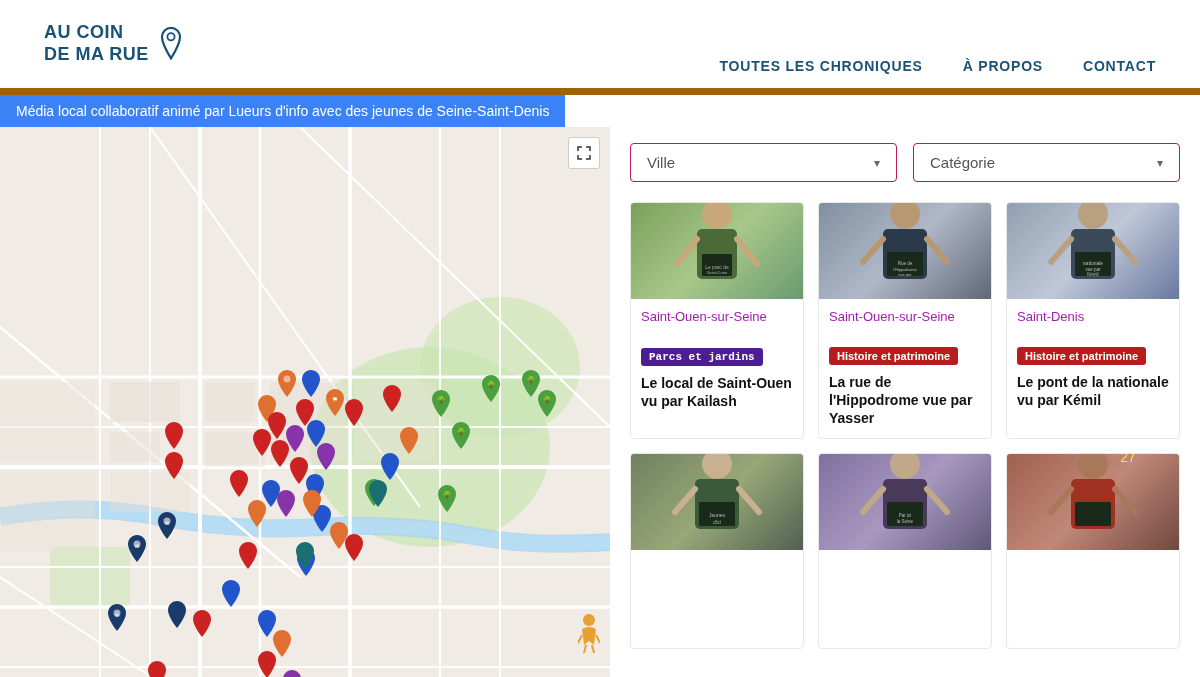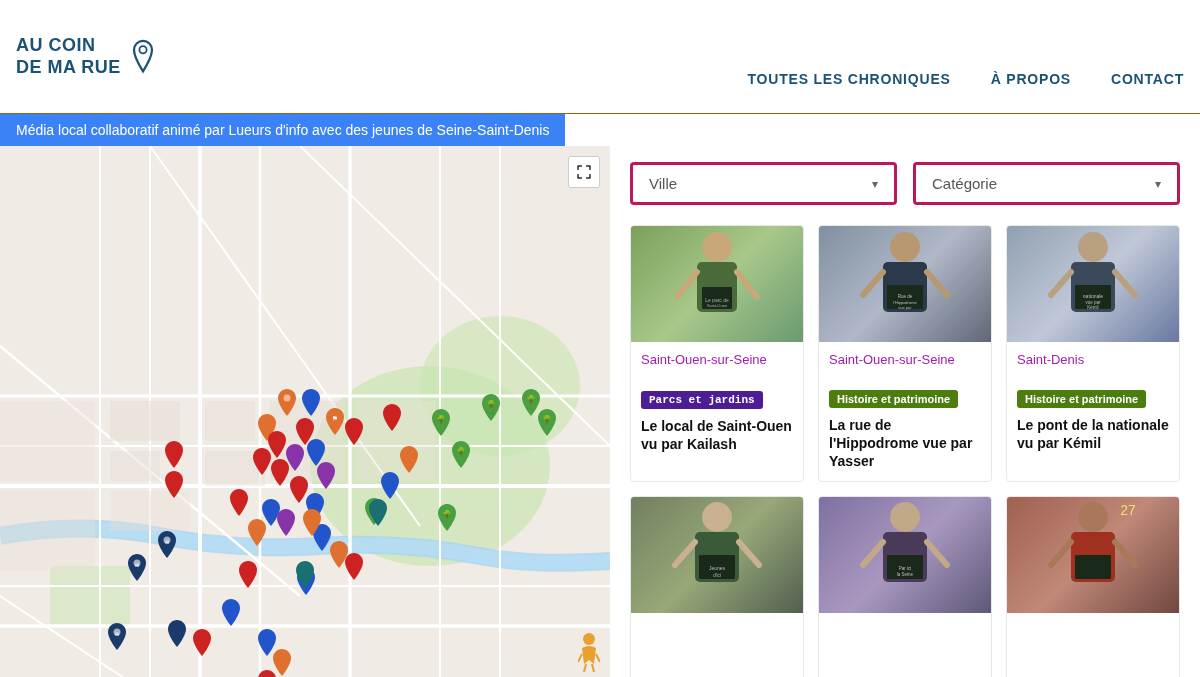--- a/index.html
+++ b/index.html
@@ -3,23 +3,23 @@
   <meta charset="utf-8">
   <style>
     * { box-sizing: border-box; margin: 0; padding: 0; }
     body { font-family: 'Segoe UI', Arial, sans-serif; background: #fff; width: 1200px; overflow-x: hidden; }
 
     
     header {
       display: flex;
       align-items: center;
       justify-content: space-between;
-      padding: 0 16px;
-      height: 114px;
-      border-bottom: 1px solid #a16207;
+      padding: 0 44px;
+      height: 95px;
+      border-bottom: 7px solid #a16207;
       background: #fff;
     }
     .logo {
       display: flex;
       align-items: center;
       gap: 8px;
     }
     .logo-text {
       font-size: 18px;
       font-weight: 700;
@@ -118,21 +118,21 @@
       display: flex;
       gap: 16px;
       margin-bottom: 20px;
     }
     .filter-select {
       flex: 1;
       display: flex;
       align-items: center;
       justify-content: space-between;
       padding: 10px 16px;
-      border: 3px solid #be185d;
+      border: 1px solid #be185d;
       border-radius: 4px;
       cursor: pointer;
       font-size: 15px;
       color: #555;
       background: #fff;
     }
     .filter-select .chevron {
       font-size: 12px;
       color: #666;
     }
@@ -162,21 +162,21 @@
     .card-badge {
       display: inline-block;
       padding: 3px 8px;
       border-radius: 3px;
       font-size: 11px;
       font-weight: 600;
       color: #fff;
       margin-bottom: 8px;
     }
     .badge-green { background: #4c1d95; font-family: Liberation Mono, monospace; }
-    .badge-teal { background: #4d7c0f; }
+    .badge-teal { background: #b91c1c; }
     .card-title {
       font-size: 14px;
       font-weight: 700;
       color: #111;
       line-height: 1.3;
     }
 
     
     .map-container {
       width: 100%;
@@ -192,21 +192,21 @@
     
     .card-img-1 { background: linear-gradient(135deg, #7ba05b 0%, #a8c88a 50%, #6a9a70 100%); }
     .card-img-2 { background: linear-gradient(135deg, #8090a0 0%, #b0b8c8 50%, #606878 100%); }
     .card-img-3 { background: linear-gradient(135deg, #90a0b0 0%, #c0c8d8 50%, #6878a0 100%); }
     .card-img-4 { background: linear-gradient(135deg, #708060 0%, #98a878 50%, #506050 100%); }
     .card-img-5 { background: linear-gradient(135deg, #8070a0 0%, #a898c0 50%, #605878 100%); }
     .card-img-6 { background: linear-gradient(135deg, #a06050 0%, #c08878 50%, #704840 100%); }
 
     .card-img-content {
       width: 100%;
-      height: 116px;
+      height: 96px;
       display: flex;
       align-items: center;
       justify-content: center;
       position: relative;
       overflow: hidden;
     }
   </style>
 </head>
 <body>
 

